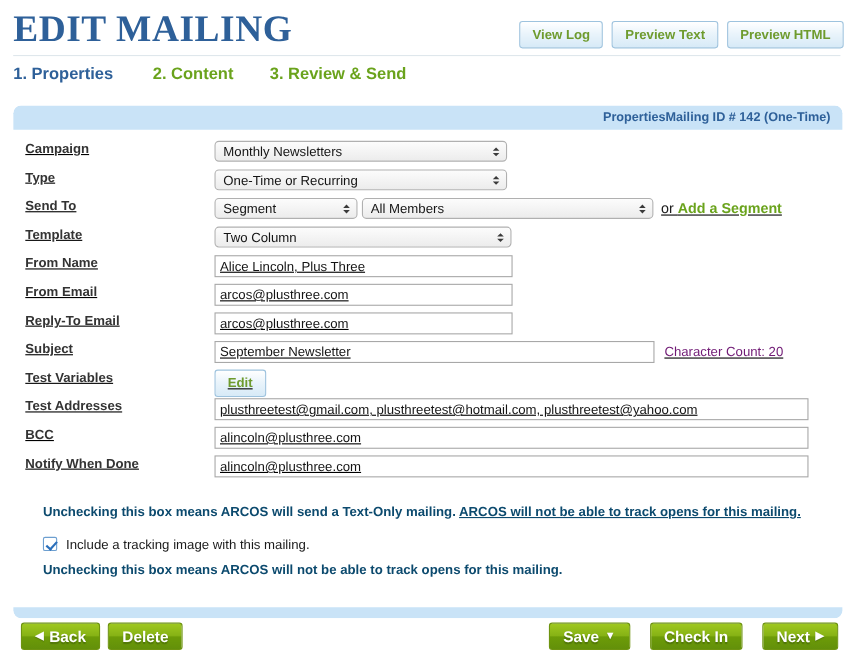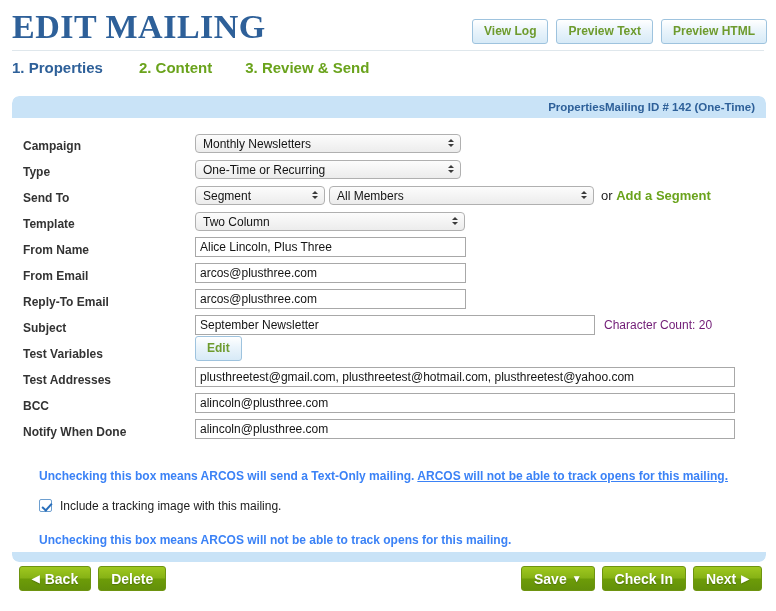--- a/index.html
+++ b/index.html
@@ -73,21 +73,21 @@
   }
   .panel-foot {
     position: absolute; left: 0; bottom: 0;
     width: 754px; height: 10px;
     background: #c9e3f7;
     border-bottom-left-radius: 7px; border-bottom-right-radius: 7px;
   }
   .panel-body { padding: 10px 0 0 0; }
 
   
-  .row { display: flex; align-items: flex-end; height: 25px; margin-bottom: 1px; }
+  .row { display: flex; align-items: flex-start; height: 25px; margin-bottom: 1px; text-decoration: underline; }
   .row .lbl {
     width: 183px; padding-left: 11px;
     font-size: 12px; font-weight: bold; color: #333;
   }
   .ctl { display: flex; align-items: center; }
 
   select.sel {
     -webkit-appearance: none; appearance: none;
     height: 19px;
     font-family: "Liberation Sans", sans-serif;
@@ -127,21 +127,21 @@
     padding: 0 4px;
     border: 1px solid #a8a8a8;
     background: #fff;
     outline: none;
     border-radius: 0;
   }
   .w-fromname  { width: 271px; }
   .w-fromemail { width: 271px; }
   .w-replyto   { width: 271px; }
   .w-subject   { width: 400px; }
-  .w-wide      { width: 540px; margin-top: 36px; }
+  .w-wide      { width: 540px; }
 
   .charcount { font-size: 12px; color: #701a75; margin-left: 9px; white-space: nowrap; }
   .orlink { font-size: 13px; color: #1b1b1b; margin-left: 7px; white-space: nowrap; }
   .glink { color: #6aa31c; font-weight: bold; cursor: pointer; }
 
   .gap-sm { width: 4px; }
 
   
   .checks { padding: 11px 0 0 0; }
   .chkrow { display: flex; align-items: center; padding-left: 27px; height: 19px; }
@@ -158,29 +158,29 @@
     content: "";
     position: absolute; left: 3.5px; top: 0.5px;
     width: 4px; height: 8px;
     border: solid #2a6fbb;
     border-width: 0 2px 2px 0;
     transform: rotate(42deg);
   }
   .chk-label { font-size: 12px; color: #1b1b1b; margin-left: 8px; }
   .note {
     padding-left: 27px;
-    font-size: 12px; font-weight: bold; color: #3b82f6;
-    margin-top: 18px;
+    font-size: 12px; font-weight: bold; color: #0c4a6e;
+    margin-top: 7px;
   }
   .note .u { text-decoration: underline; }
   .spacer-12 { height: 13px; }
 
   
   .bottom-left { position: absolute; left: 19px; top: 566px; display: flex; gap: 7px; }
-  .bottom-right { position: absolute; right: 14px; top: 566px; display: flex; gap: 7px; }
+  .bottom-right { position: absolute; right: 14px; top: 566px; display: flex; gap: 18px; }
   .gbtn {
     display: inline-flex; align-items: center; justify-content: center;
     gap: 5px;
     height: 25px;
     padding: 0 12px;
     font-size: 14px; font-weight: bold; color: #ffffff;
     text-shadow: 0 1px 1px rgba(60,90,10,.55);
     border: 1px solid #6e9410;
     border-radius: 3px;
     background: linear-gradient(to bottom, #9fc81f 0%, #86b215 48%, #6d9c08 52%, #63900a 100%);

